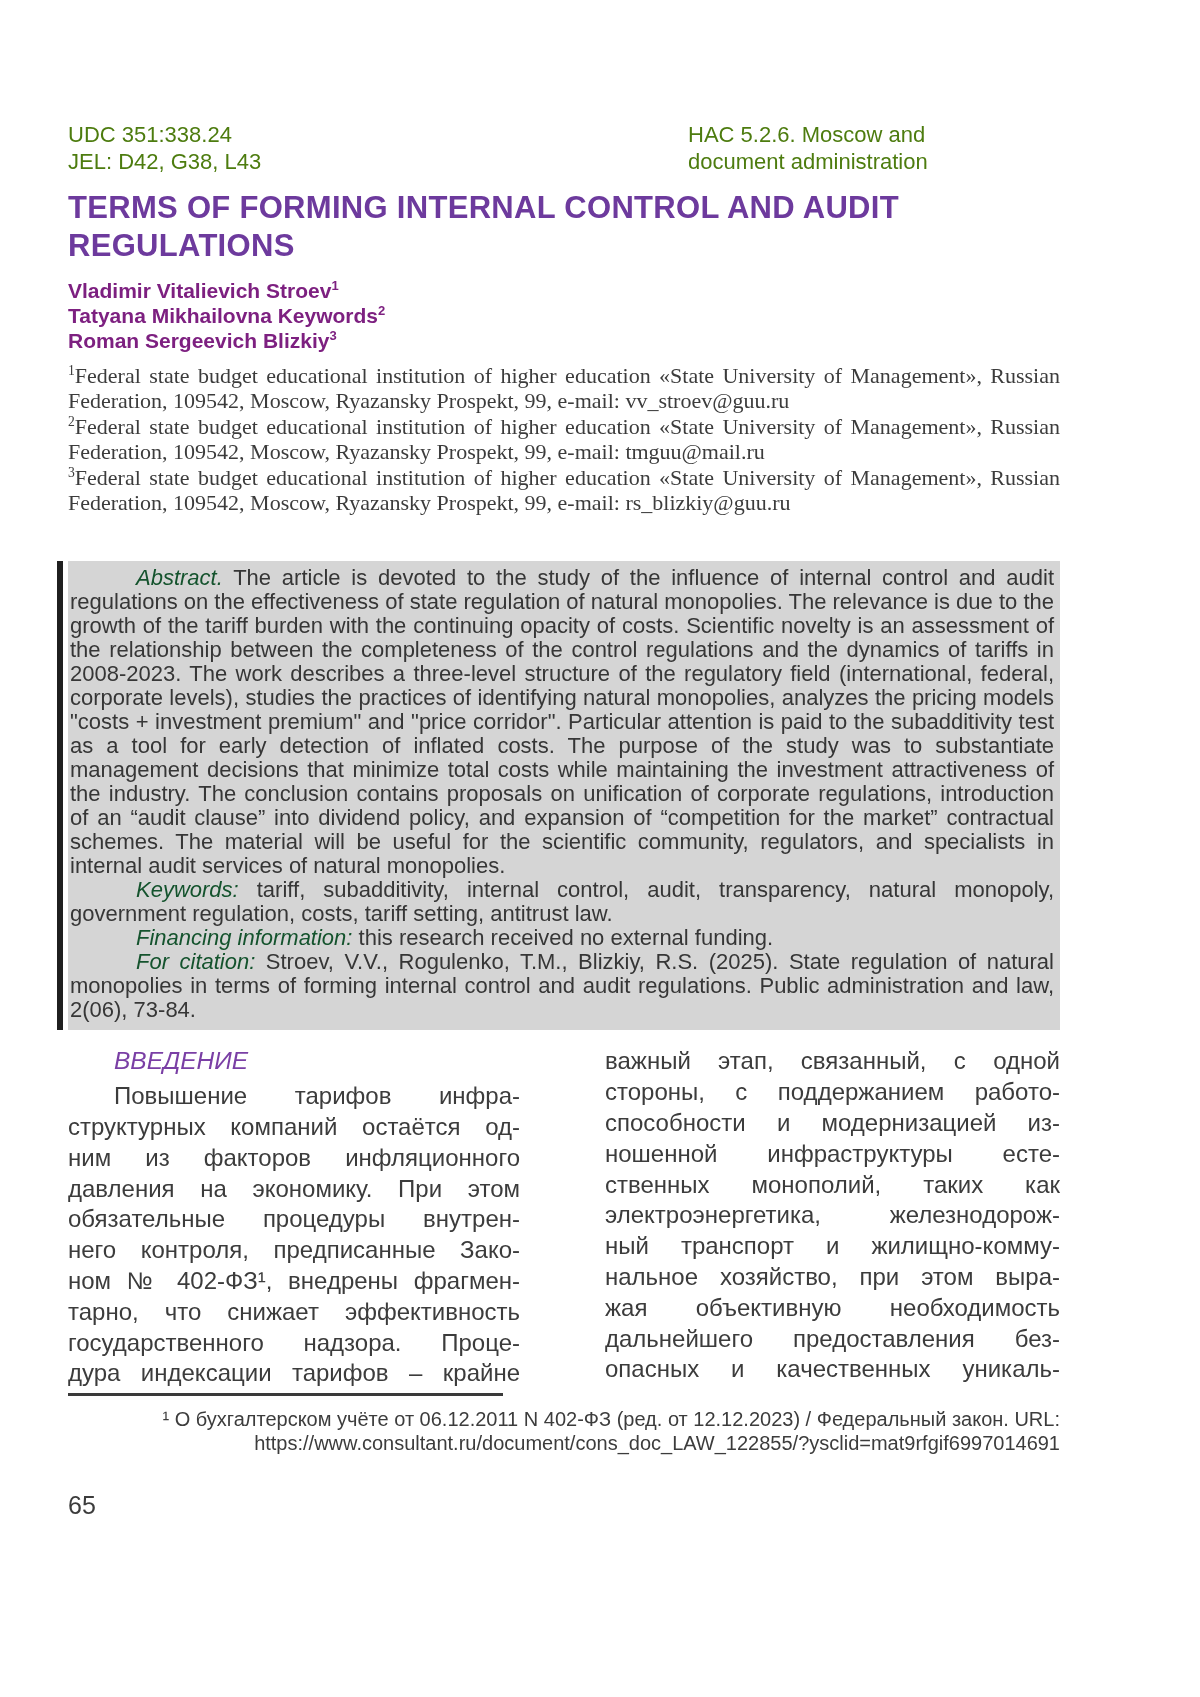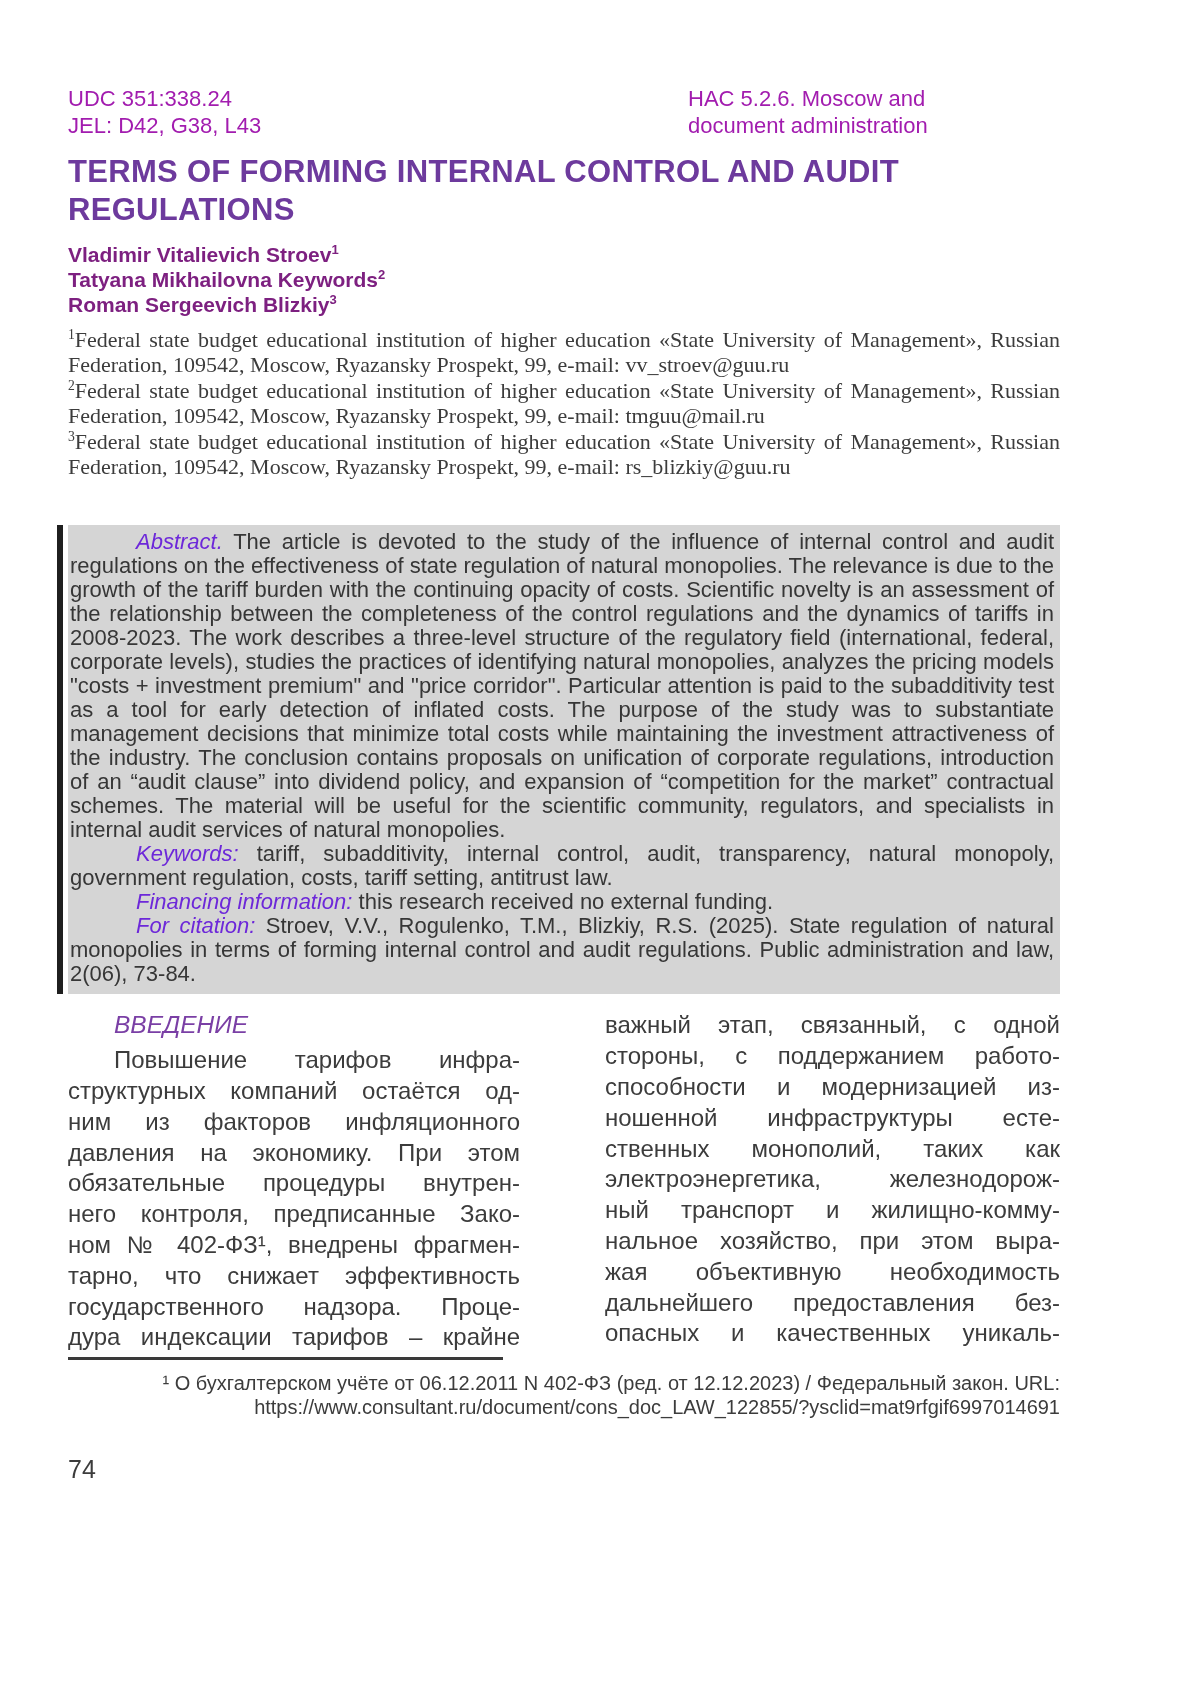--- a/index.html
+++ b/index.html
@@ -7,39 +7,39 @@
     position:relative;
     width:1200px; height:1697px;
     box-sizing:border-box;
     padding:85px 140px 0 68px;
     background:#ffffff;
     font-family:"Liberation Sans", sans-serif;
     color:#3c3c3c;
     overflow:hidden;
   }
   
-  .masthead { position:relative; height:56px; color:#a21caf; font-size:22px; line-height:27px; }
+  .masthead { position:relative; height:56px; color:#4d7c0f; font-size:22px; line-height:27px;margin-top:36px; }
   .masthead .hac { position:absolute; left:620px; top:0; }
 
   
   .title { margin-top:12px; color:#6d3a9d; font-weight:700; font-size:31px; line-height:38px; letter-spacing:.3px; }
 
   
   .authors { margin-top:13px; color:#7d2080; font-weight:700; font-size:21px; line-height:25px; }
   .authors sup, .affil sup { font-size:62%; line-height:0; }
 
   
   .affiliations { margin-top:10px; font-size:22px; line-height:25.4px; text-align:justify;font-family:Liberation Serif, serif; }
   .affil { margin:0; }
 
   
   .abstract-outer { margin-top:46px; margin-left:-11px; border-left:6px solid #1f1f1f; padding-left:5px; }
   .abstract-box { background:#d5d5d5; padding:5px 6px 8px 2px; font-size:22px; line-height:24px; text-align:justify; color:#363636; }
   .abstract-box p { margin:0; text-indent:66px; }
-  .lbl { font-style:italic; color:#6d28d9; }
+  .lbl { font-style:italic; color:#14532d; }
 
   
   .intro { margin-top:16px; display:flex; justify-content:space-between; }
   .col-left  { width:452px; }
   .col-right { width:455px; }
   .col { font-size:24px; line-height:30.8px; color:#3c3c3c; }
   .intro-heading { font-style:italic; color:#7a3fa5; font-size:24.5px; line-height:30.8px; margin:0 0 4px 0; padding-left:46px; }
   .jline { text-align:justify; text-align-last:justify; }
   .col-left .lines .jline:first-child { text-indent:46px; }
 
@@ -120,15 +120,15 @@
           <div class="jline">жая объективную необходимость</div>
           <div class="jline">дальнейшего предоставления без-</div>
           <div class="jline">опасных и качественных уникаль-</div>
         </div>
     </div>
   </div>
 
   <div class="footnote-rule"></div>
   <div class="footnote">¹ О бухгалтерском учёте от 06.12.2011 N 402-ФЗ (ред. от 12.12.2023) / Федеральный закон. URL: https://www.consultant.ru/document/cons_doc_LAW_122855/?ysclid=mat9rfgif6997014691</div>
 
-  <div class="page-number">74</div>
+  <div class="page-number">65</div>
 
 </div>
 
 </body></html>

